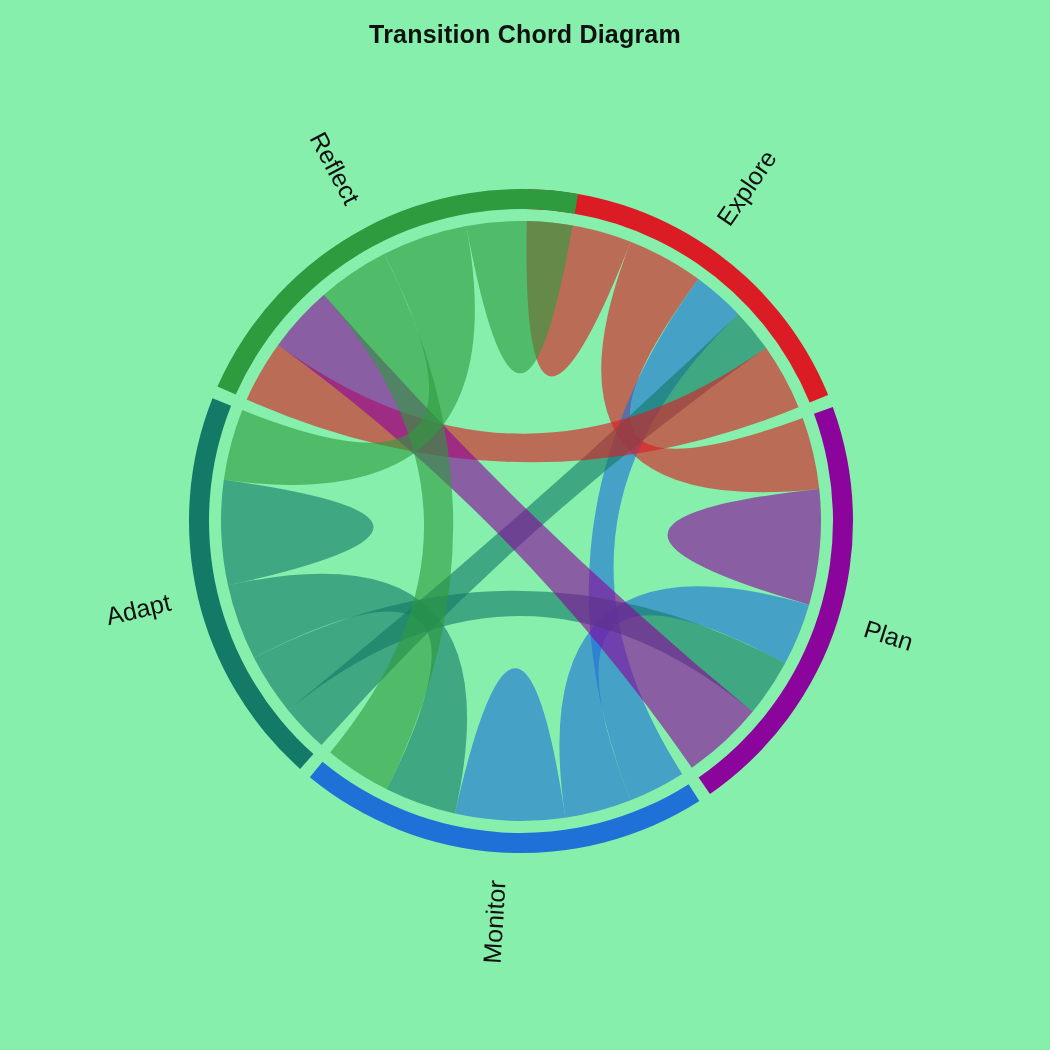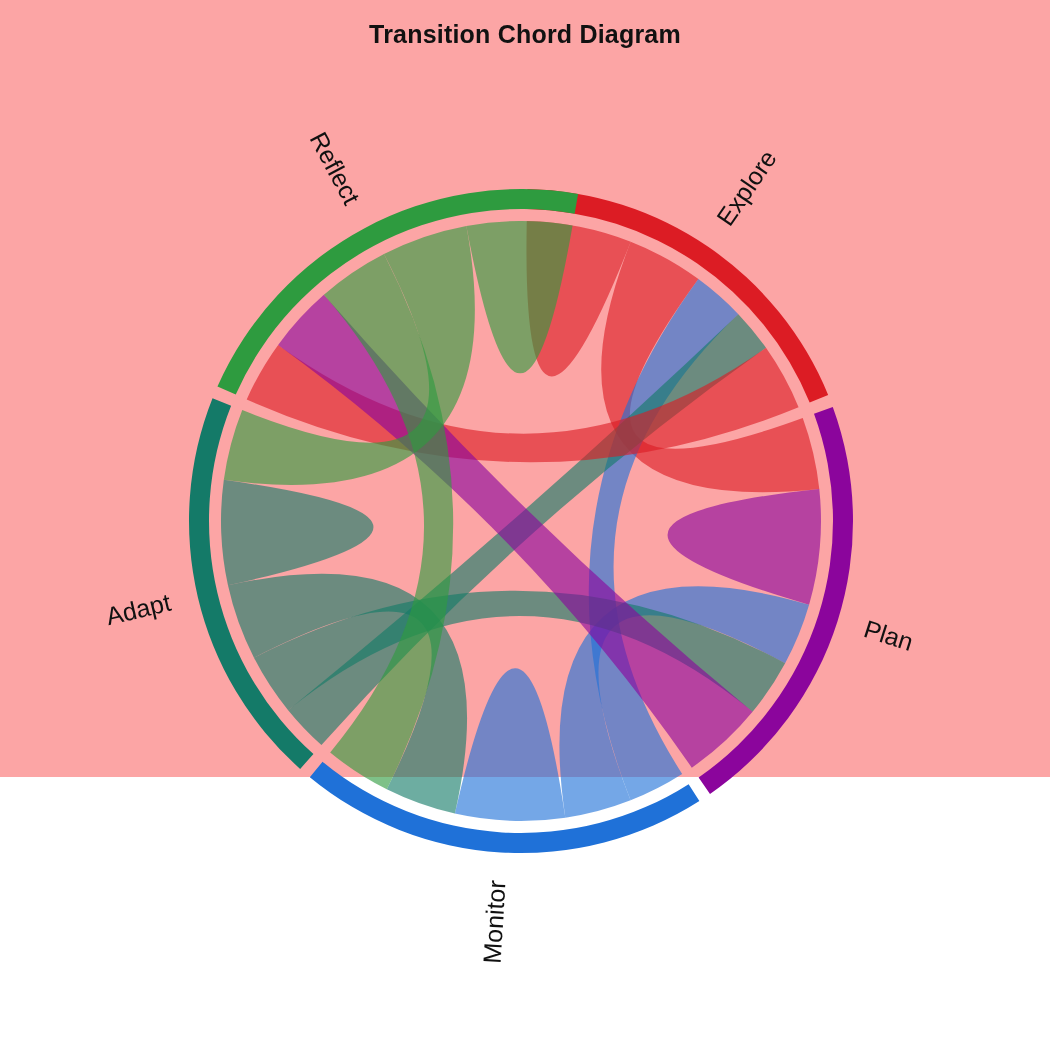--- a/index.html
+++ b/index.html
@@ -1,17 +1,17 @@
 <!DOCTYPE html>
 <html><head>
 <meta charset="utf-8">
 <style>
   html,body{margin:0;padding:0;background:#ffffff;}
   body{width:1050px;height:1050px;overflow:hidden;font-family:"Liberation Sans",sans-serif;}
-  #stage{position:relative;width:1050px;height:777px;background:#fca5a5;}
+  #stage{position:relative;width:1050px;height:1050px;background:#86efac;}
   #title{
     position:absolute;top:20px;left:0;width:1050px;text-align:center;
     font-family:"Liberation Sans",sans-serif;font-weight:bold;font-size:25px;
     color:#111111;letter-spacing:.2px;
   }
   svg{position:absolute;top:0;left:0;}
   .lbl{
     font-family:"Liberation Sans",sans-serif;font-size:25px;fill:#111111;
     dominant-baseline:middle;
   }

